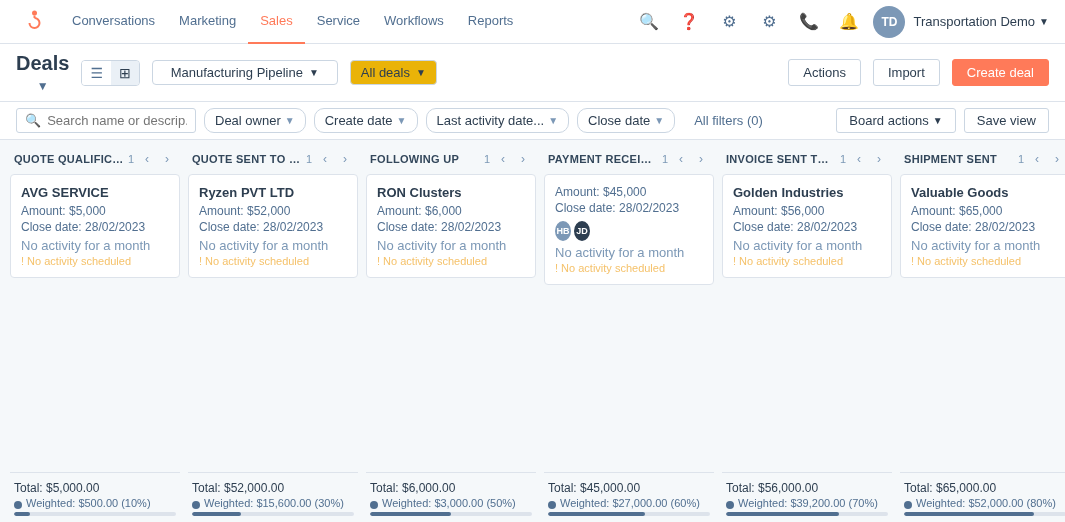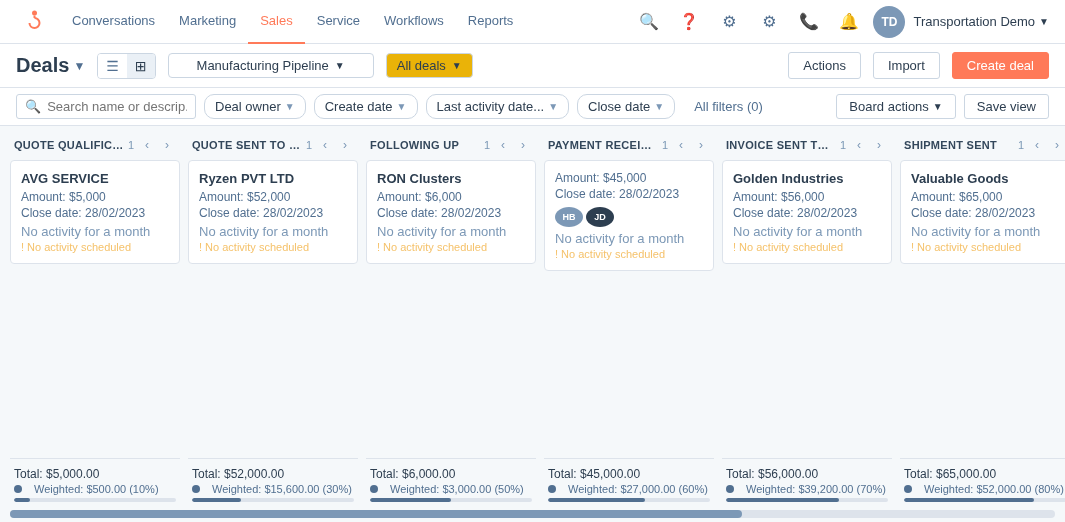--- a/index.html
+++ b/index.html
@@ -98,21 +98,21 @@
     .view-btn {
       padding: 4px 8px;
       background: #fff;
       cursor: pointer;
       color: #516f90;
       display: flex; align-items: center; justify-content: center;
       font-size: 14px;
     }
     .view-btn.active { background: #eaf0f6; color: #2d3e50; }
     .pipeline-select {
-      padding: 4px 28px;
+      padding: 4px 18px;
       border: 1px solid #cbd6e2;
       border-radius: 4px;
       background: #fff;
       font-size: 13px;
       color: #2d3e50;
       cursor: pointer;
       display: flex; align-items: center; gap: 6px;
     }
     .all-deals-select {
       padding: 4px 10px;
@@ -290,21 +290,21 @@
       font-size: 12px;
       color: #516f90;
       margin-bottom: 2px;
     }
     .card-avatars {
       display: flex;
       gap: 3px;
       margin: 6px 0 4px 0;
     }
     .card-avatar {
-      width: 28px; height: 20px;
+      width: 16px; height: 20px;
       border-radius: 50%;
       display: flex; align-items: center; justify-content: center;
       font-size: 9px;
       font-weight: 600;
       color: #fff;
     }
     .card-activity {
       font-size: 13px;
       color: #7c98b6;
       margin-top: 4px;
@@ -332,22 +332,22 @@
     .footer-total {
       font-size: 12px;
       font-weight: 400;
       color: #2d3e50;
     }
     .footer-weighted {
       font-size: 11px;
       color: #516f90;
       margin-top: 2px;
       display: flex;
-      align-items: center;
-      gap: 12px;
+      align-items: flex-end;
+      gap: 4px;
     }
     .footer-bar-container {
       height: 4px;
       background: #dde3eb;
       border-radius: 2px;
       margin-top: 3px;
       overflow: hidden;
     }
     .footer-bar {
       height: 100%;
@@ -416,21 +416,21 @@
     <div class="nav-icon-btn">🔔</div>
     <div class="avatar-circle">TD</div>
     <div class="nav-account">
       <span>Transportation Demo</span>
       <span style="font-size:10px">▼</span>
     </div>
   </div>
 </nav>
 
 <div class="page-header">
-  <div style="display:flex;align-items:center;gap:4px;">
+  <div style="display:flex;align-items:center;gap:4px;flex-direction:column;">
     <span class="page-title">Deals</span>
     <span class="title-caret">▼</span>
   </div>
   <div class="view-toggle">
     <div class="view-btn">☰</div>
     <div class="view-btn active">⊞</div>
   </div>
   <div class="pipeline-select">
     <span>Manufacturing Pipeline</span>
     <span style="font-size:10px">▼</span>

